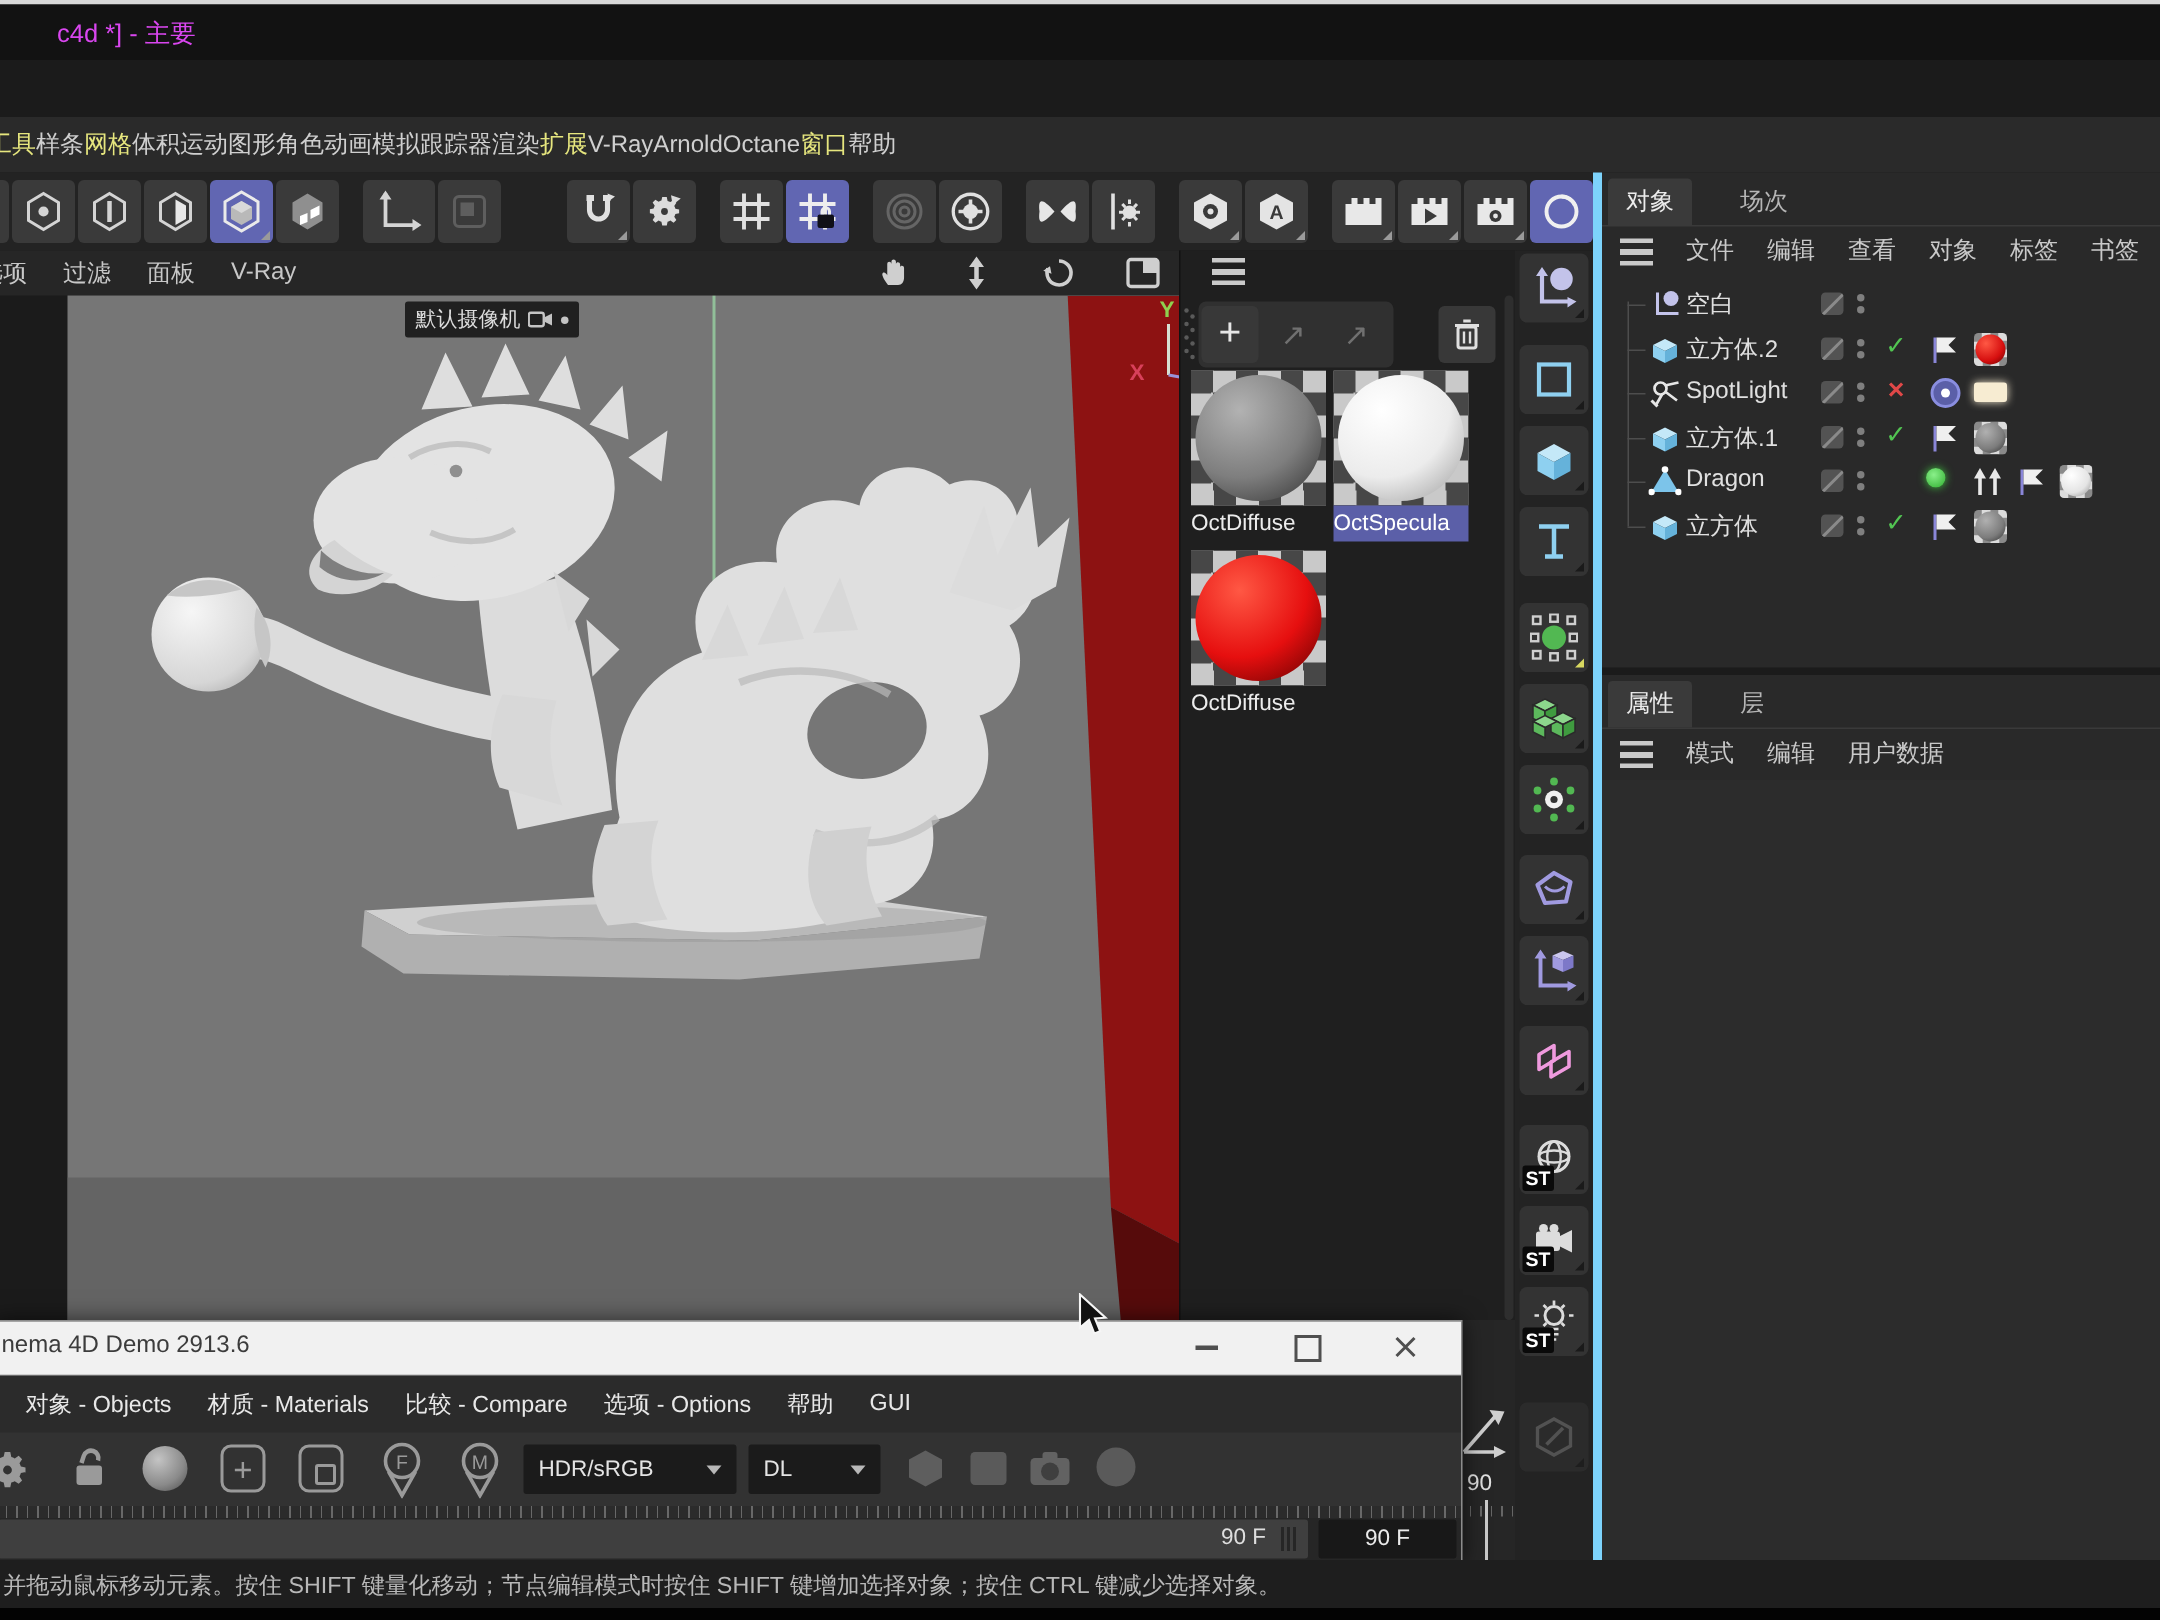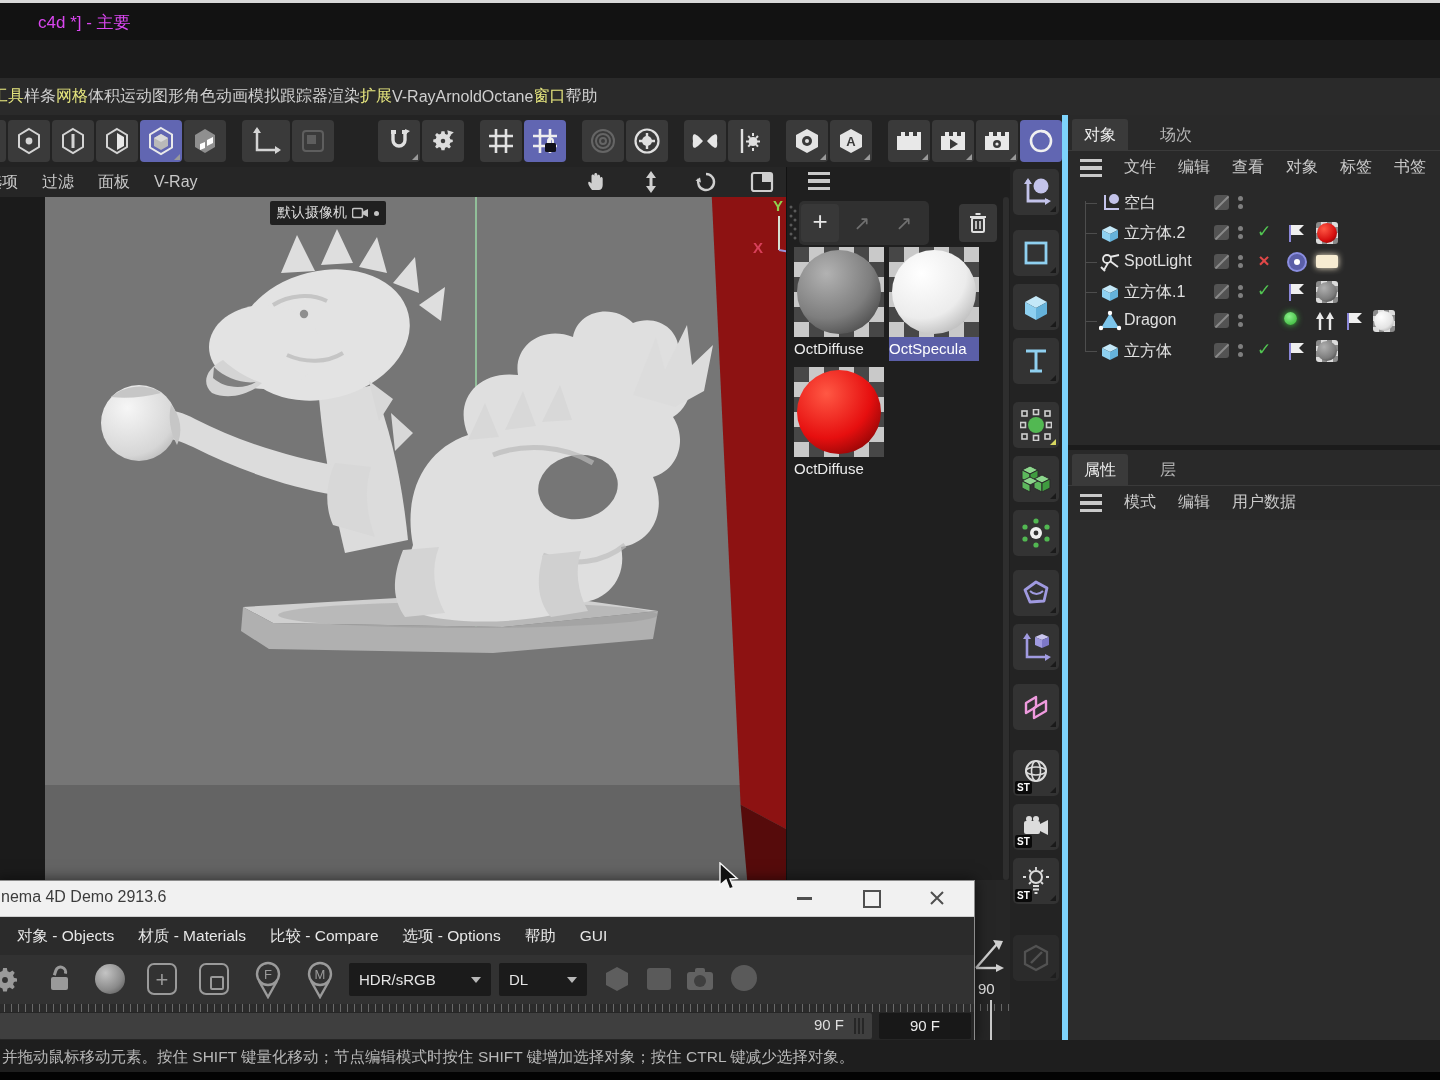--- a/index.html
+++ b/index.html
@@ -43,21 +43,21 @@
   .state{position:absolute;left:186px;top:3px;width:20px;text-align:center;font-size:17px;font-weight:bold;}
   .tagslot{position:absolute;top:4px;width:22px;height:22px;}
   .balltag{border-radius:3px;background:repeating-conic-gradient(#dcdcdc 0% 25%, #8a8a8a 0% 50%) 0 0/11px 11px;}
   .balltag i{position:absolute;inset:1px;border-radius:50%;}
   .treeline{position:absolute;background:#4d4d4d;}
   
   #vtool{left:1010px;top:167px;width:52px;height:913px;background:#232323;}
   .vbtn{position:absolute;left:3px;width:46px;height:46px;background:#333;border-radius:5px;display:flex;align-items:center;justify-content:center;}
   .vbtn:after{content:"";position:absolute;right:3px;bottom:3px;border-left:6px solid transparent;border-bottom:6px solid #1a1a1a;}
   .vbtn.ycnr:after{border-bottom-color:#d8d860;}
-  .stbadge{position:absolute;left:2px;bottom:2px;background:#0a0a0a;color:#fff;font-size:10px;font-weight:bold;padding:1px 2px;border-radius:2px;}
+  .stbadge{position:absolute;left:2px;bottom:2px;background:#0a0a0a;color:#fff;font-size:13px;font-weight:bold;padding:1px 2px;border-radius:2px;}
   
   #mats{left:786px;top:167px;width:224px;height:713px;background:#1f1f1f;border-left:1px solid #121212;}
   .mthumb{position:absolute;width:90px;height:90px;background:repeating-conic-gradient(#c9c9c9 0% 25%, #474747 0% 50%) 0 0/30px 30px;}
   .msphere{position:absolute;inset:3px;border-radius:50%;}
   .mlabel{position:absolute;width:90px;height:24px;line-height:24px;font-size:15px;color:#ececec;white-space:nowrap;overflow:hidden;}
   .mlabel.sel{background:#5b5fa8;color:#fff;}
   .mbtn{position:absolute;top:0;width:38px;height:38px;background:#383838;border-radius:4px;display:flex;align-items:center;justify-content:center;}
   
   #vpmenu{left:0;top:167px;width:786px;height:30px;background:#262626;display:flex;align-items:center;gap:24px;}
   #vpmenu .mi{font-size:16px;color:#c8c8c8;}

